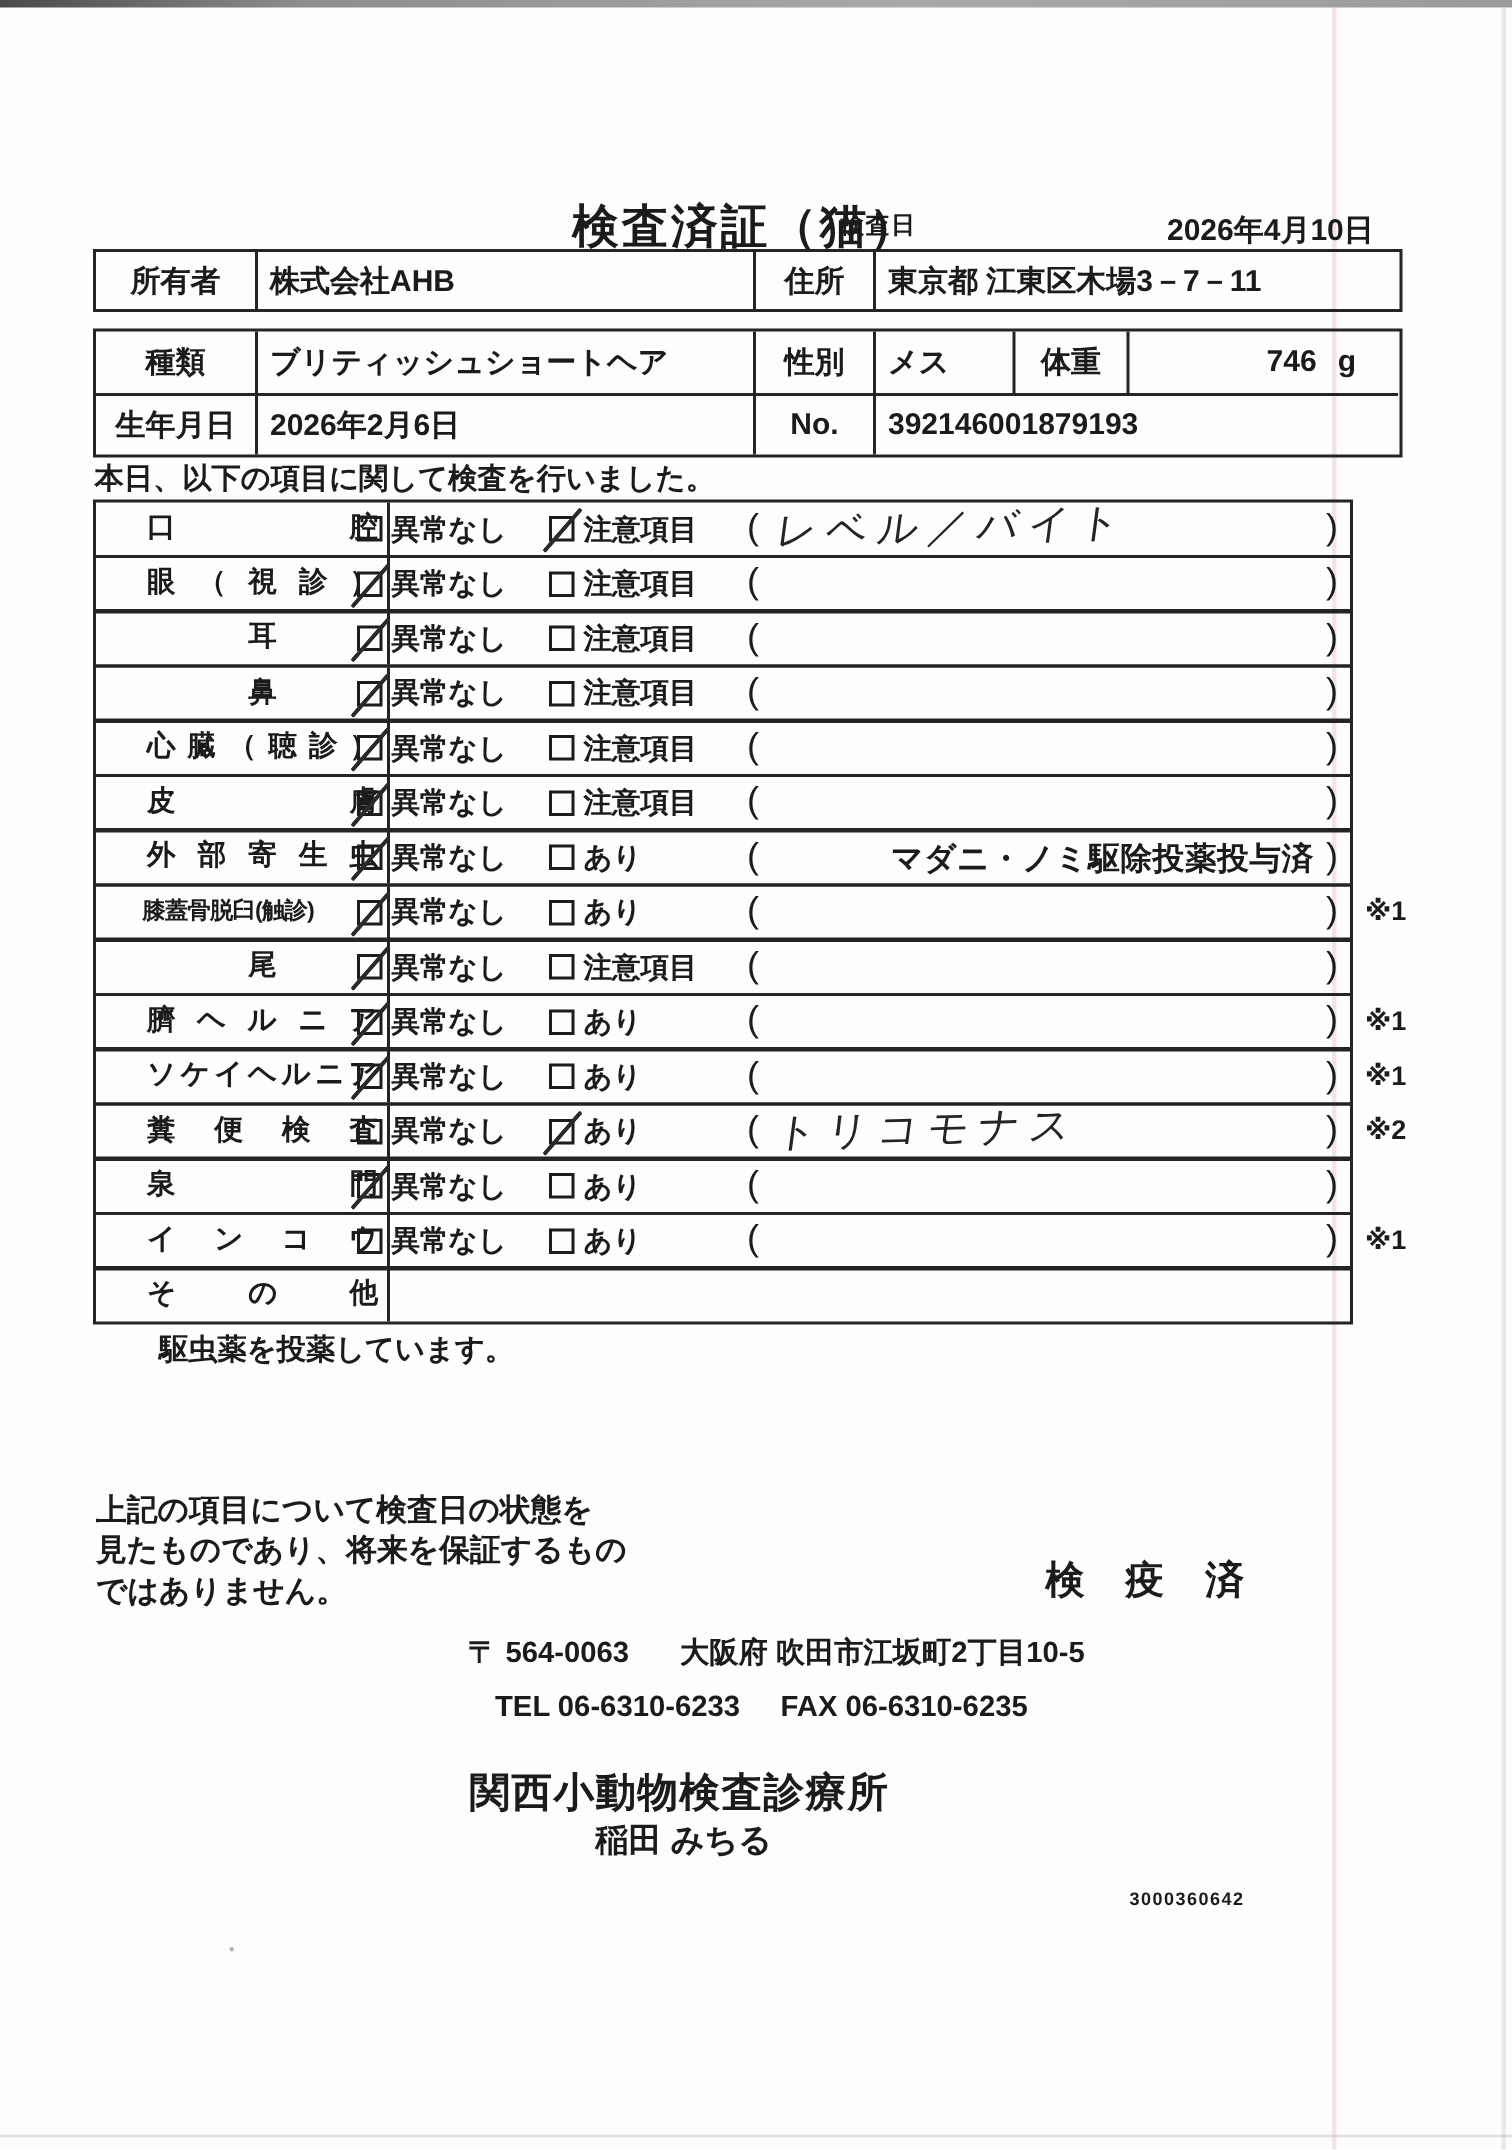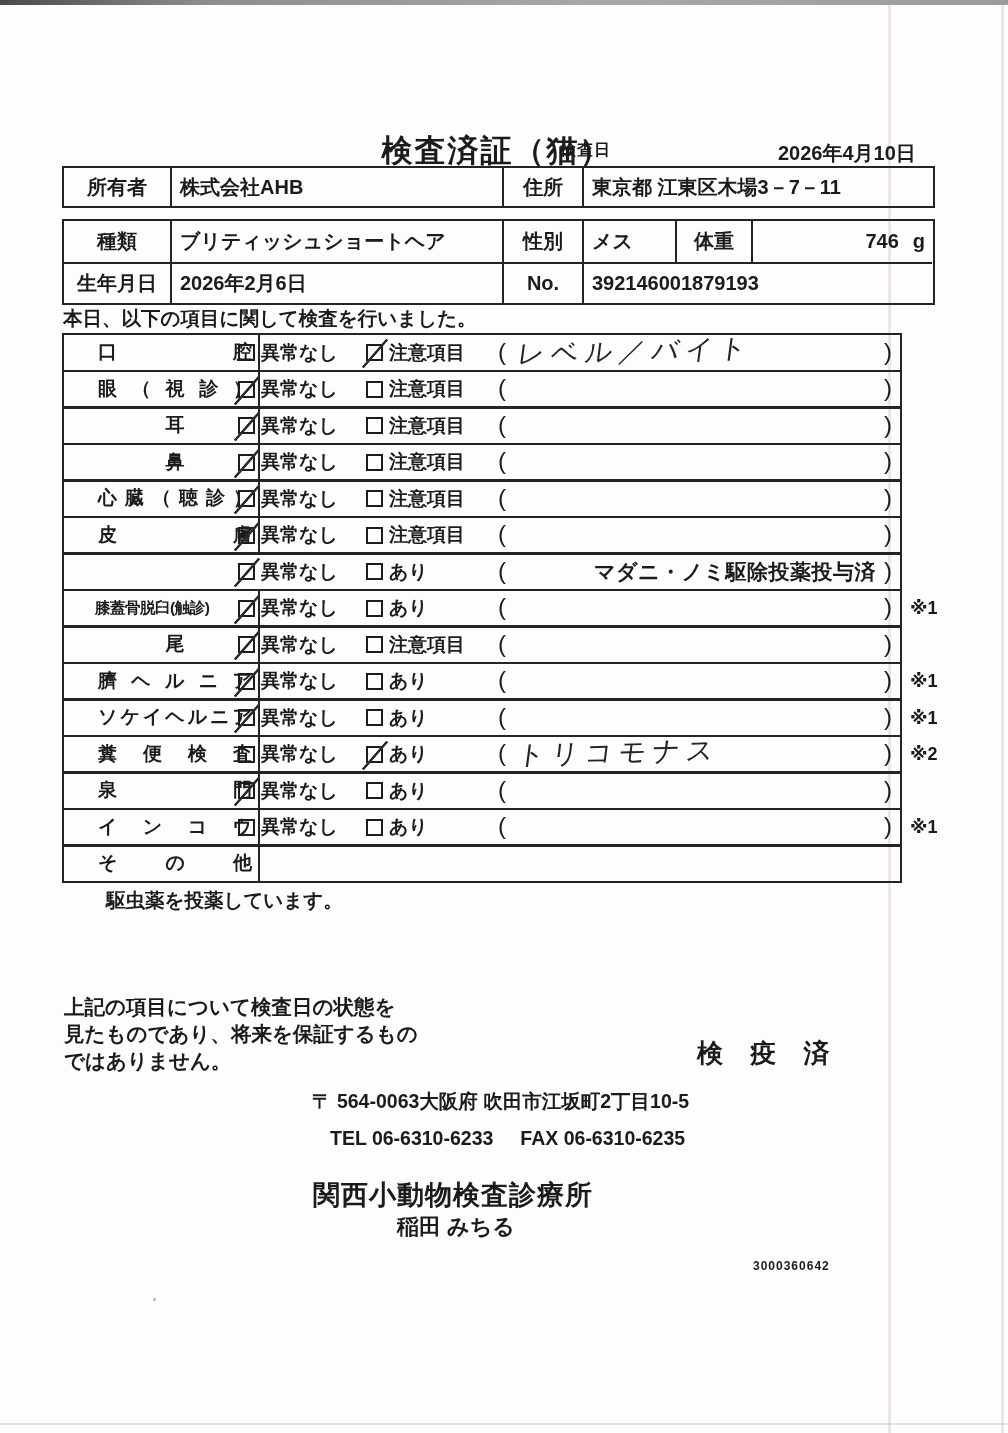--- a/index.html
+++ b/index.html
@@ -20,21 +20,21 @@
 
   
   .tbl{position:absolute;left:62px;width:873px;display:grid;border:2.5px solid #242424;box-sizing:border-box;}
   .tbl1{top:166px;grid-template-columns:106px 332px 80px 350px;}
   .tbl2{top:219px;grid-template-columns:106px 332px 80px 93px 76px 181px;}
   .cell{box-sizing:border-box;border-left:2.5px solid #242424;display:flex;align-items:center;
         font-size:20px;font-weight:600;padding:0 8px;height:38px;white-space:nowrap;overflow:visible;}
   .cell.first{border-left:none;}
   .cell.rowB{border-top:2.5px solid #242424;height:42px;}
   .cell.lab{justify-content:center;padding:0 4px;}
-  .cell.weight{justify-content:flex-end;gap:14px;padding-right:7px;}
+  .cell.weight{justify-content:flex-end;gap:14px;padding-right:28px;}
   .tbl2 .cell{height:41px;}
 
   .intro-line{position:absolute;left:63px;top:305px;font-size:19.5px;font-weight:600;}
 
   
   .checklist{position:absolute;left:62px;top:333px;width:840px;}
   .crow{position:relative;box-sizing:border-box;height:39px;border:2.5px solid #242424;margin-top:-2.5px;background:transparent;}
   .crow:first-child{margin-top:0;}
   .clabel{position:absolute;left:0;top:0;bottom:0;width:168px;box-sizing:border-box;border-right:2.5px solid #242424;
           padding:0 6px;font-size:19px;font-weight:600;line-height:33px;
@@ -54,21 +54,21 @@
   .note[data-style="print"]{text-align:right;font-size:21px;font-weight:700;letter-spacing:0.5px;}
   .note[data-style="hand"]{font-size:27px;font-weight:400;letter-spacing:6px;color:#242424;padding-left:14px;
        transform:translateY(-60%) skewX(-9deg) rotate(-1.5deg);}
   .ref{position:absolute;left:846px;top:50%;transform:translateY(-50%);font-size:18px;font-weight:600;white-space:nowrap;}
 
   
   .footnotes{position:absolute;left:62px;top:888px;font-size:19.5px;font-weight:600;line-height:24px;}
   .footnotes .indent{padding-left:44px;}
   .disclaimer{position:absolute;left:64px;top:993px;font-size:20.5px;font-weight:600;line-height:27px;}
   .stamp{position:absolute;left:697px;top:1036px;font-size:26px;font-weight:700;letter-spacing:10px;}
-  .addr-line{position:absolute;left:312px;top:1088px;font-size:19.5px;font-weight:600;display:flex;white-space:nowrap;}
+  .addr-line{position:absolute;left:312px;top:1088px;font-size:19.5px;font-weight:600;display:flex;gap:34px;white-space:nowrap;}
   .tel-line{position:absolute;left:330px;top:1127px;font-size:19.5px;font-weight:600;display:flex;gap:27px;white-space:nowrap;}
   .clinic-name{position:absolute;left:313px;top:1177px;font-size:27px;font-weight:700;letter-spacing:1px;}
   .vet-name{position:absolute;left:397px;top:1212px;font-size:22px;font-weight:600;}
   .serial{position:absolute;left:753px;top:1259px;font-size:12px;font-weight:700;letter-spacing:1px;}
 </style>
 </head>
 <body>
 
 <div class="page">
   <div class="scan-top"></div>
@@ -198,20 +198,21 @@
           <span class="box" data-checked="false"></span>
           <span>注意項目</span>
         </div>
       <span class="popen">(</span>
       <div class="note" data-style="none"></div>
       <span class="pclose">)</span>
       <span class="ref"></span>
     </div>
 
     <div class="crow" data-kind="normal">
+      <div class="clabel" data-align="justify">外部寄生虫</div>
       <div class="opt opt1">
           <span class="box" data-checked="true"></span>
           <span>異常なし</span>
         </div>
       <div class="opt opt2">
           <span class="box" data-checked="false"></span>
           <span>あり</span>
         </div>
       <span class="popen">(</span>
       <div class="note" data-style="print">マダニ・ノミ駆除投薬投与済</div>

